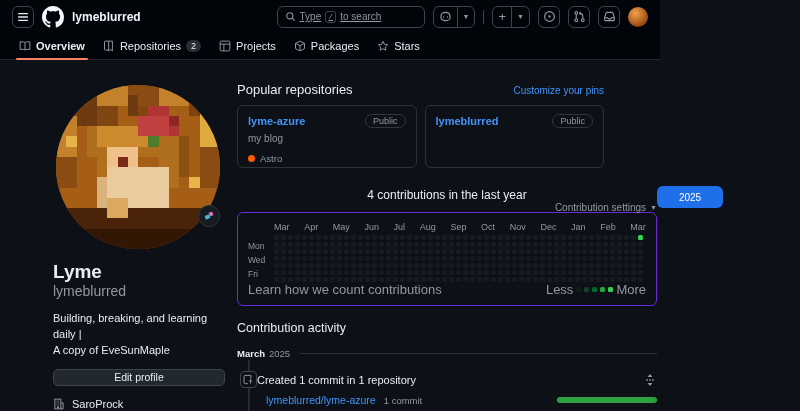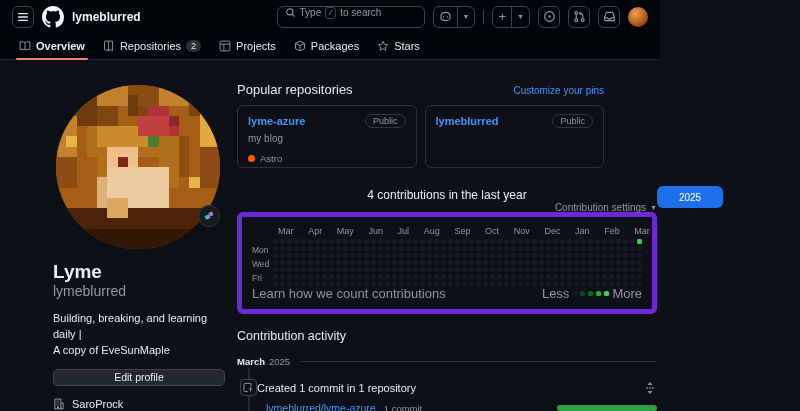--- a/index.html
+++ b/index.html
@@ -8,21 +8,21 @@
   .app { width:660px; height:411px; position:relative; background:#0d1117; }
 
   
   .header { height:33px; background:#010409; display:flex; align-items:center; gap:8px; padding:0 12px; }
   .icon-btn { width:22px; height:22px; border:1px solid #3d444d; border-radius:6px; background:transparent;
     display:flex; align-items:center; justify-content:center; color:#9198a1; flex:0 0 auto; cursor:pointer; }
   .gh-logo { width:22px; height:22px; display:flex; align-items:center; }
   .brand { font-size:12px; font-weight:bold; color:#f0f6fc; }
   .hspacer { flex:1; }
   .search { width:148px; height:22px; border:1px solid #3d444d; border-radius:6px; display:flex;
-    align-items:flex-start; gap:4px; padding:0 7px; color:#9198a1; font-size:10px; cursor:text; }
+    align-items:center; gap:4px; padding:0 7px; color:#9198a1; font-size:10px; cursor:text;text-decoration:underline; }
   .search .key { border:1px solid #3d444d; border-radius:3px; width:11px; height:12px; display:flex;
     align-items:center; justify-content:center; font-size:8px; font-family:"Liberation Mono", monospace; }
   .btn-group { height:22px; border:1px solid #3d444d; border-radius:6px; display:flex; align-items:stretch; color:#9198a1; }
   .btn-group .seg { display:flex; align-items:center; justify-content:center; padding:0 5px; cursor:pointer; }
   .btn-group .seg + .seg { border-left:1px solid #3d444d; }
   .caret { font-size:7px; color:#9198a1; }
   .vdivider { width:1px; height:14px; background:#3d444d; }
   .mini-avatar { width:20px; height:20px; border-radius:50%; flex:0 0 auto; cursor:pointer;
     background:radial-gradient(circle at 38% 32%, #eda24e, #b05c1d 55%, #6e3410 90%); }
 
@@ -70,21 +70,21 @@
   .lang-dot { width:7px; height:7px; border-radius:50%; }
 
   .contrib-wrap { display:flex; margin-top:20px; }
   .contrib-left { width:420px; flex:0 0 auto; }
   .contrib-right { flex:1; display:flex; justify-content:flex-end; align-items:flex-start; }
   .contrib-head { display:flex; align-items:center; height:20px;flex-direction:column; }
   .contrib-title { font-size:12px; color:#e6edf3; }
   .contrib-settings { margin-left:auto; font-size:10px; color:#9198a1; display:flex; align-items:center; gap:4px; cursor:pointer; }
   .year-btn { width:66px; height:22px; background:#1f6feb; border:none; border-radius:6px; color:#fff;
     font-size:10px; cursor:pointer; margin-top:-2px; }
-  .graph-card { margin-top:4px; border:5px solid #6d28d9; border-radius:6px; padding:9px 10px 8px 10px; }
+  .graph-card { margin-top:4px; border:1px solid #6d28d9; border-radius:6px; padding:9px 10px 8px 10px; }
   .months { display:flex; justify-content:space-between; margin-left:26px; width:372px; font-size:9px; color:#9198a1; margin-bottom:3px; }
   .graph-body { display:flex; }
   .day-col { width:26px; position:relative; font-size:8.5px; color:#9198a1; }
   .day-col span { position:absolute; left:0; }
   .cgrid { display:grid; grid-template-rows:repeat(7,5px); grid-auto-flow:column; grid-auto-columns:5px; gap:2px; }
   .cell { width:5px; height:5px; border-radius:1.5px; background:#161b22; }
   .graph-foot { margin-top:0; display:flex; align-items:center; font-size:13px; color:#9198a1; }
   .learn-link { cursor:pointer; }
   .legend { margin-left:auto; display:flex; align-items:center; gap:3px; }
   .lcell { width:5px; height:5px; border-radius:1.5px; }

